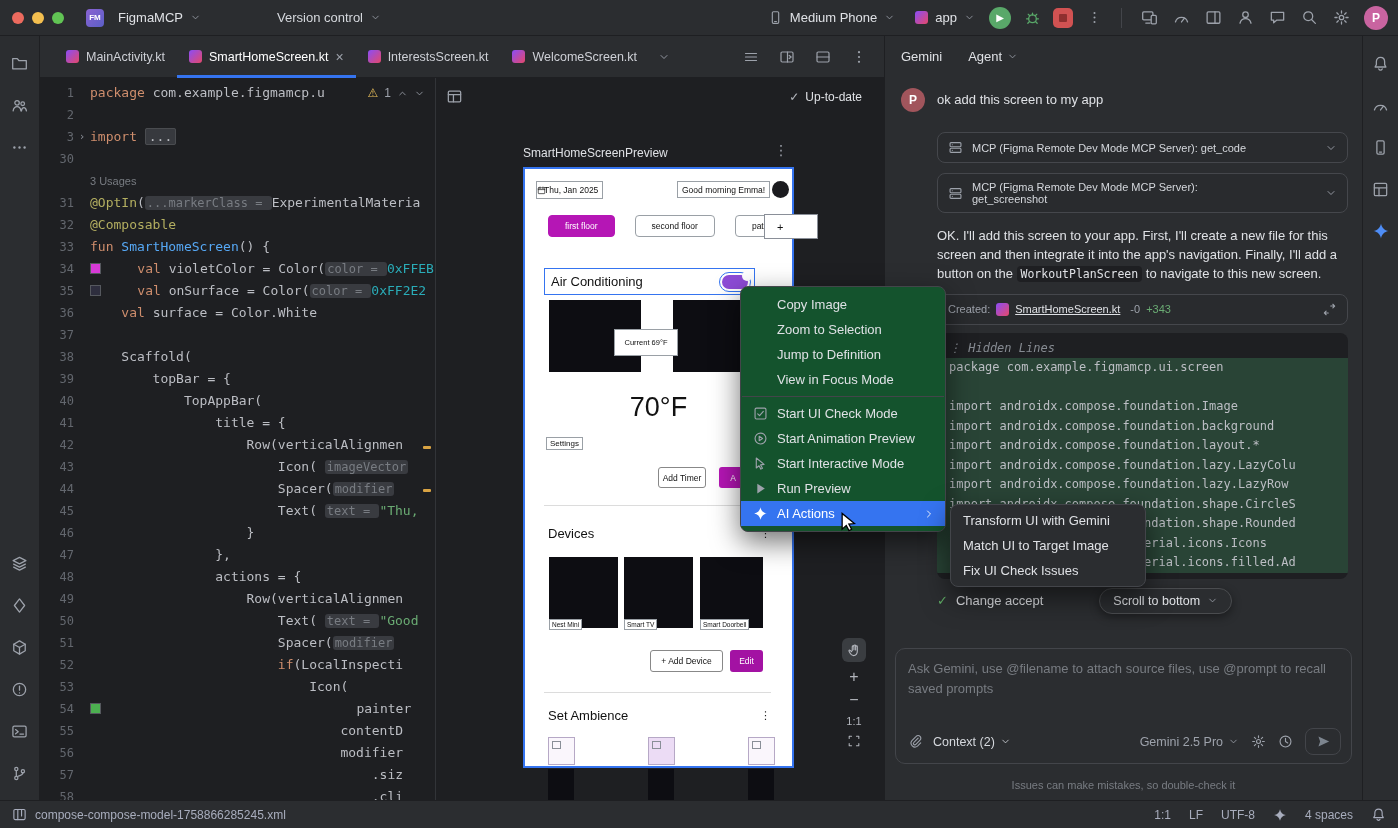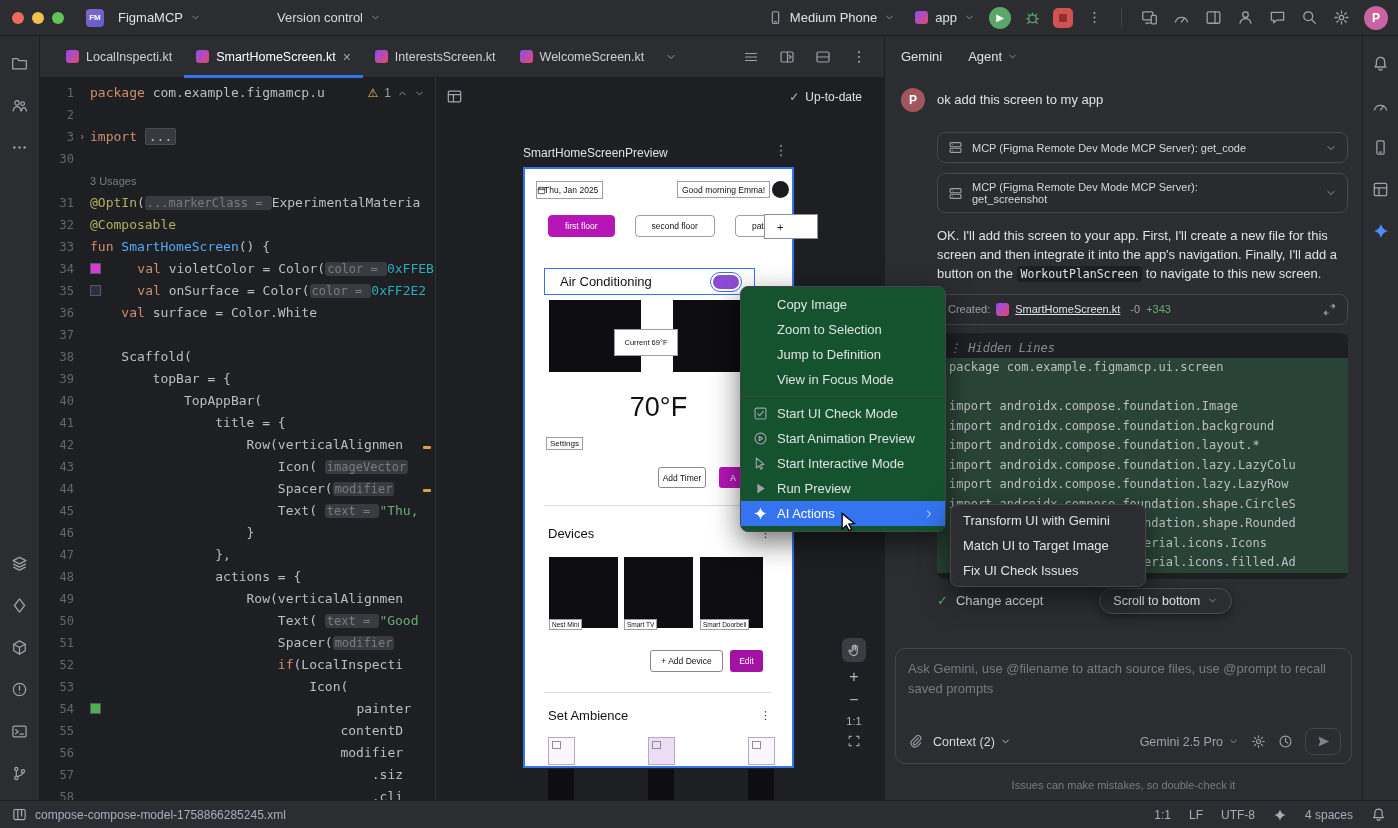--- a/index.html
+++ b/index.html
@@ -68,21 +68,21 @@
   .pv-kebab{position:absolute;left:338px;top:64px;color:#9da2ab;font-size:14px}
   .phone{position:absolute;left:87px;top:89px;width:271px;height:601px;background:#fff;border:2px solid #3574f0;color:#111;overflow:hidden}
   .phone *{position:absolute}
   .ph-chip{border:1px solid #9aa0a6;background:#fff;font-size:8.5px;display:flex;align-items:center;gap:3px;padding:0 4px;height:18px;color:#111}
   .ph-date{left:11px;top:12px}
   .ph-greet{left:152px;top:12px;height:17px}
   .ph-avatar{left:247px;top:12px;width:17px;height:17px;border-radius:50%;background:#1b1b1f}
   .ph-chips{left:23px;top:46px;display:flex;gap:20px;position:absolute}
   .ph-chips span{position:static;display:inline-flex;align-items:center;height:22px;padding:0 16px;font-size:8.5px;border-radius:4px;border:1px solid #9aa0a6;background:#fff;white-space:nowrap}
   .ph-chips span.active{background:#b516b5;border-color:#b516b5;color:#fff}
-  .ph-ac{left:19px;top:99px;width:211px;height:27px;border:1.5px solid #3574f0;display:flex;align-items:center;justify-content:space-between;padding:0 15px;font-size:13px;position:absolute}
+  .ph-ac{left:19px;top:99px;width:211px;height:27px;border:1.5px solid #3574f0;display:flex;align-items:center;justify-content:space-between;padding:0 6px;font-size:13px;position:absolute}
   .ph-ac span{position:static}
   .ph-toggle{width:26px;height:14px;border-radius:8px;background:#8d4bd6;outline:1px solid #3574f0;outline-offset:2px;display:inline-block}
   .ph-toggle i{position:absolute;right:2px;top:2px;width:10px;height:10px;border-radius:50%;background:#fff;display:block}
   .ph-black{background:#0d0d12}
   .b1{left:24px;top:131px;width:92px;height:72px}
   .b2{left:148px;top:131px;width:90px;height:72px}
   .ph-current{left:89px;top:160px;width:64px;height:27px;background:#fff;border:1px solid #9aa0a6;font-size:7.5px;display:flex;align-items:center;justify-content:center}
   .ph-temp{left:0;top:223px;width:267px;text-align:center;font-size:27px;color:#121212}
   .ph-settings{left:21px;top:268px;font-size:8px;border:1px solid #9aa0a6;padding:1px 3px}
   .ph-btn{border:1px solid #888;border-radius:3px;background:#fff;font-size:8.5px;display:flex;align-items:center;justify-content:center;white-space:nowrap}
@@ -351,21 +351,21 @@
             <path d="M5 5.3v5.4M11.2 7.3c-.2 2.4-2.9 2.6-4.7 3.3"></path>
           </svg>
         </span>
       </div>
   </aside>
 
   <div class="tabbar">
     <div class="tabs">
         <div class="tab">
           <span class="k-badge"></span>
-          <span>LocalInspecti.kt</span>
+          <span>MainActivity.kt</span>
         </div>
         <div class="tab active">
           <span class="k-badge"></span>
           <span>SmartHomeScreen.kt</span>
           <span class="tab-close">×</span>
         </div>
         <div class="tab">
           <span class="k-badge"></span>
           <span>InterestsScreen.kt</span>
         </div>

